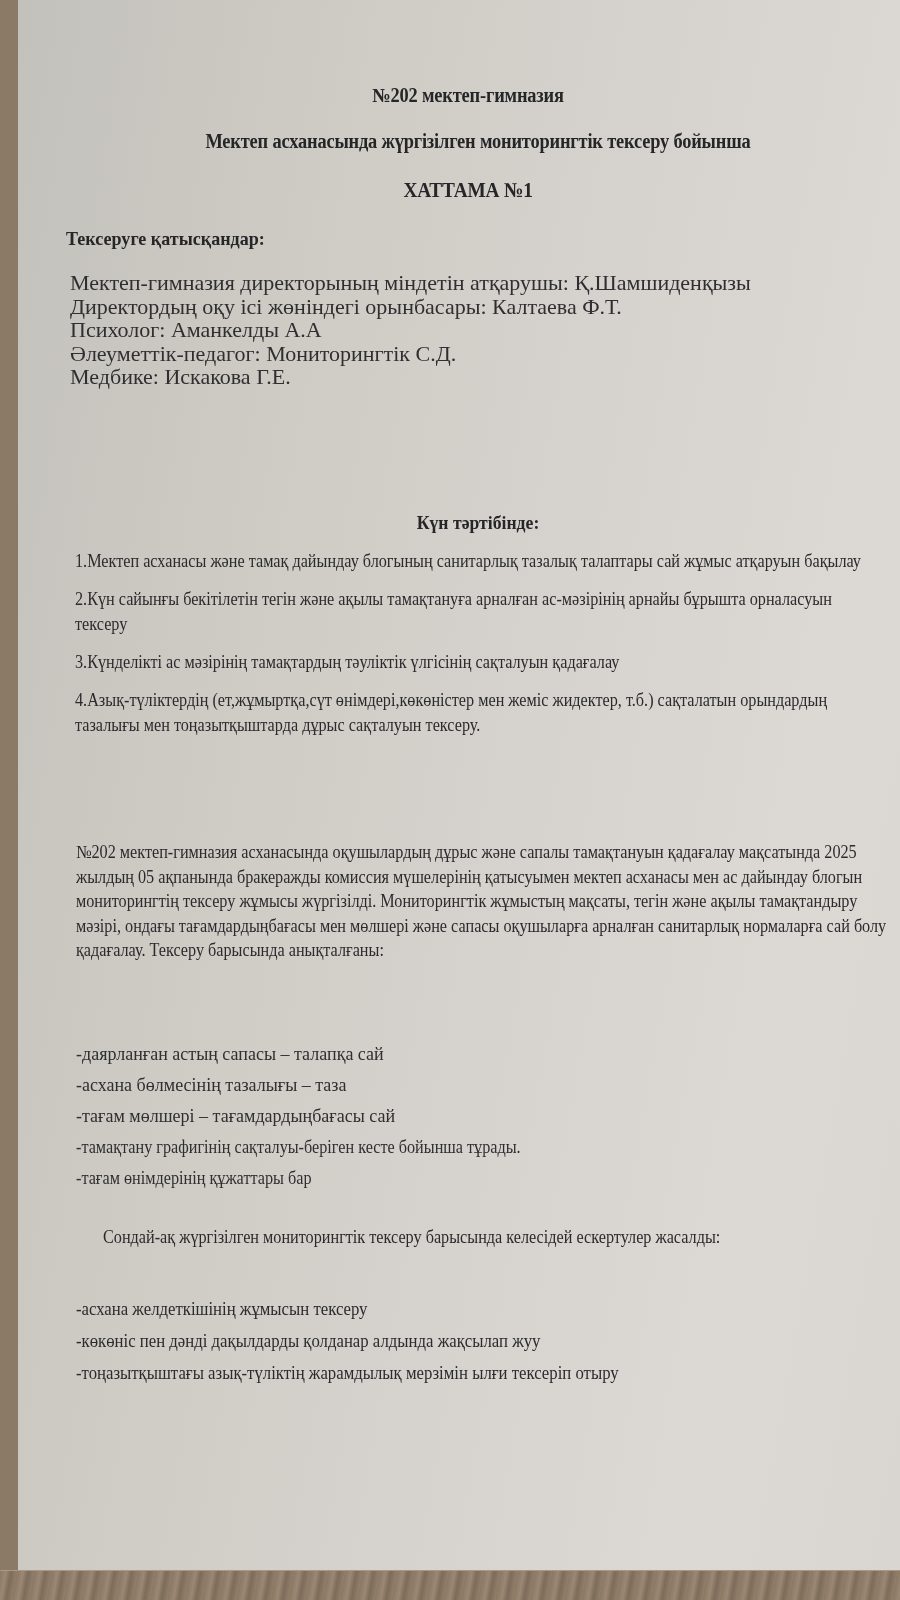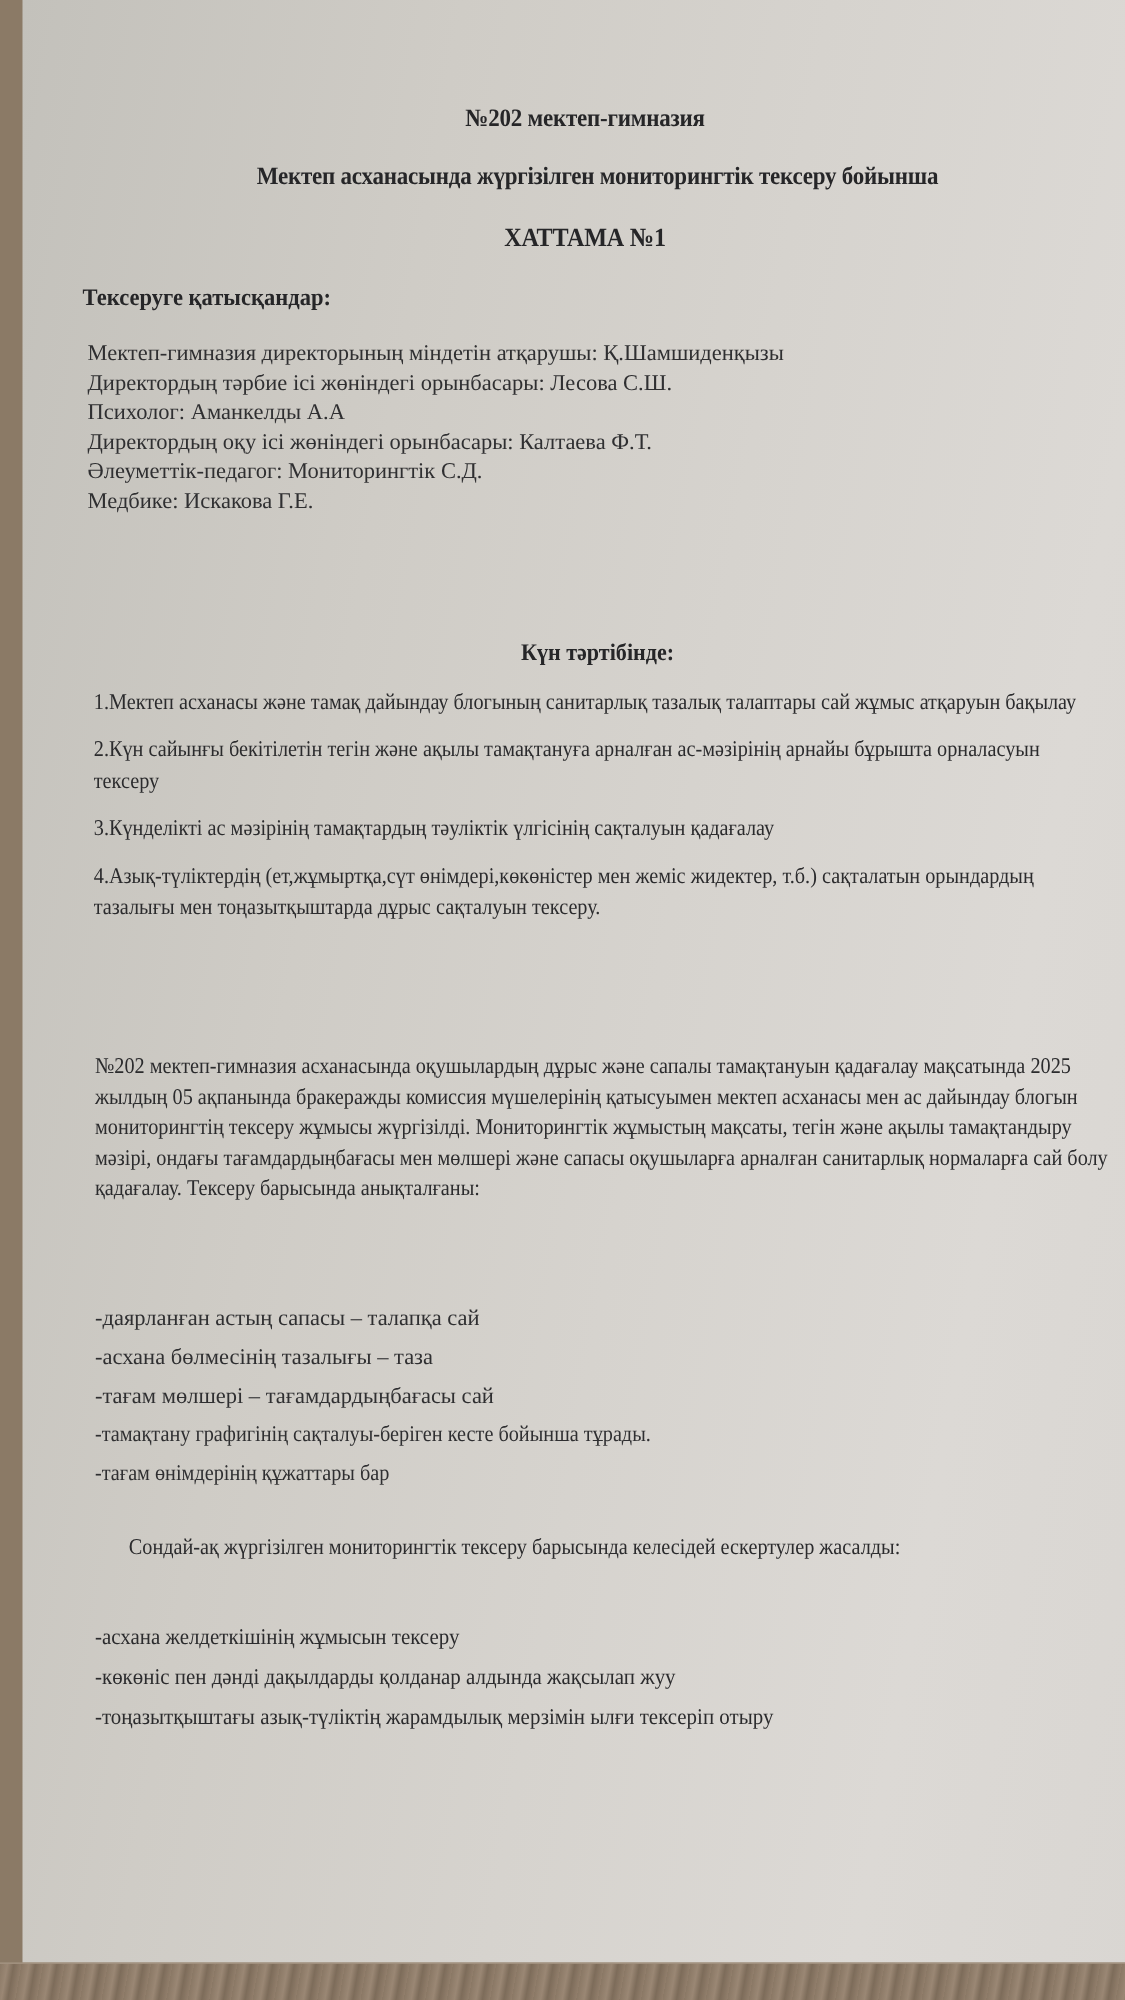--- a/index.html
+++ b/index.html
@@ -54,21 +54,21 @@
       font-weight: bold;
       font-size: 19px;
       color: #262628;
       transform: scaleX(0.95);
       transform-origin: left;
     }
     .participants {
       position: absolute;
       left: 52px;
       top: 271px;
-      font-size: 18px;
+      font-size: 22px;
       line-height: 23.5px;
       color: #2f2f31;
     }
     .participants div { white-space: nowrap; }
     .agenda-title {
       position: absolute;
       left: 10px;
       width: 900px;
       top: 512px;
       text-align: center;
@@ -146,23 +146,22 @@
 <div class="paper">
 
   <div class="heading" id="h1">№202 мектеп-гимназия</div>
   <div class="heading" id="h2">Мектеп асханасында жүргізілген мониторингтік тексеру бойынша</div>
   <div class="heading" id="h3">ХАТТАМА №1</div>
 
   <div class="section-title">Тексеруге қатысқандар:</div>
 
   <div class="participants">
     <div>Мектеп-гимназия директорының міндетін атқарушы: Қ.Шамшиденқызы</div>
-    <div>Директордың тәрбие ісі жөніндегі орынбасары: Лесова С.Ш.</div>
+    <div>Директордың оқу ісі жөніндегі орынбасары: Калтаева Ф.Т.</div>
     <div>Психолог: Аманкелды А.А</div>
-    <div>Директордың оқу ісі жөніндегі орынбасары: Калтаева Ф.Т.</div>
     <div>Әлеуметтік-педагог: Мониторингтік С.Д.</div>
     <div>Медбике: Искакова Г.Е.</div>
   </div>
 
   <div class="agenda-title">Күн тәртібінде:</div>
 
   <div class="agenda">
     <div class="item">1.Мектеп асханасы және тамақ дайындау блогының санитарлық тазалық талаптары сай жұмыс атқаруын бақылау</div>
     <div class="item">2.Күн сайынғы бекітілетін тегін және ақылы тамақтануға арналған ас-мәзірінің арнайы бұрышта орналасуын тексеру</div>
     <div class="item">3.Күнделікті ас мәзірінің тамақтардың тәуліктік үлгісінің сақталуын қадағалау</div>

